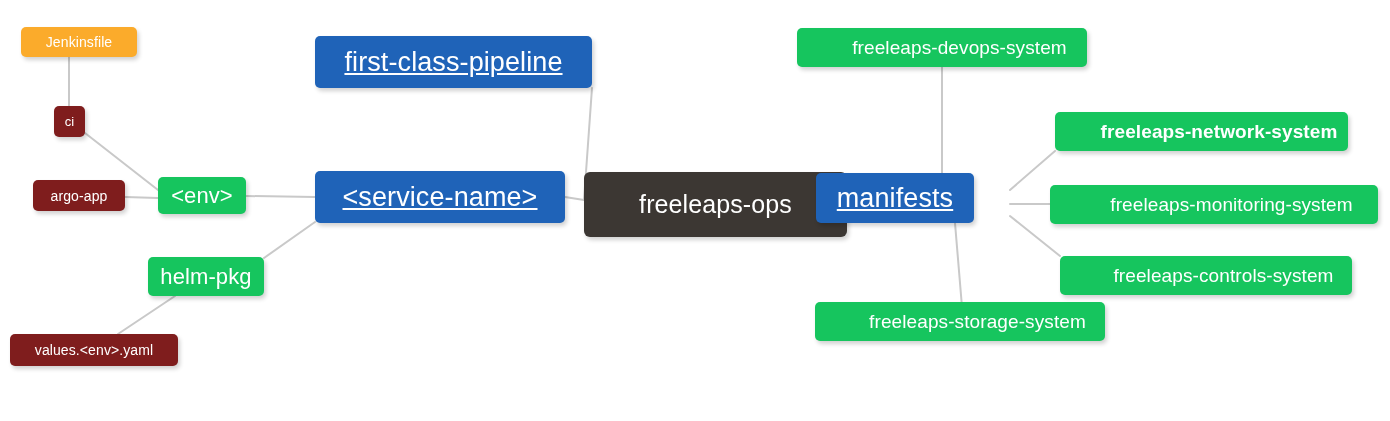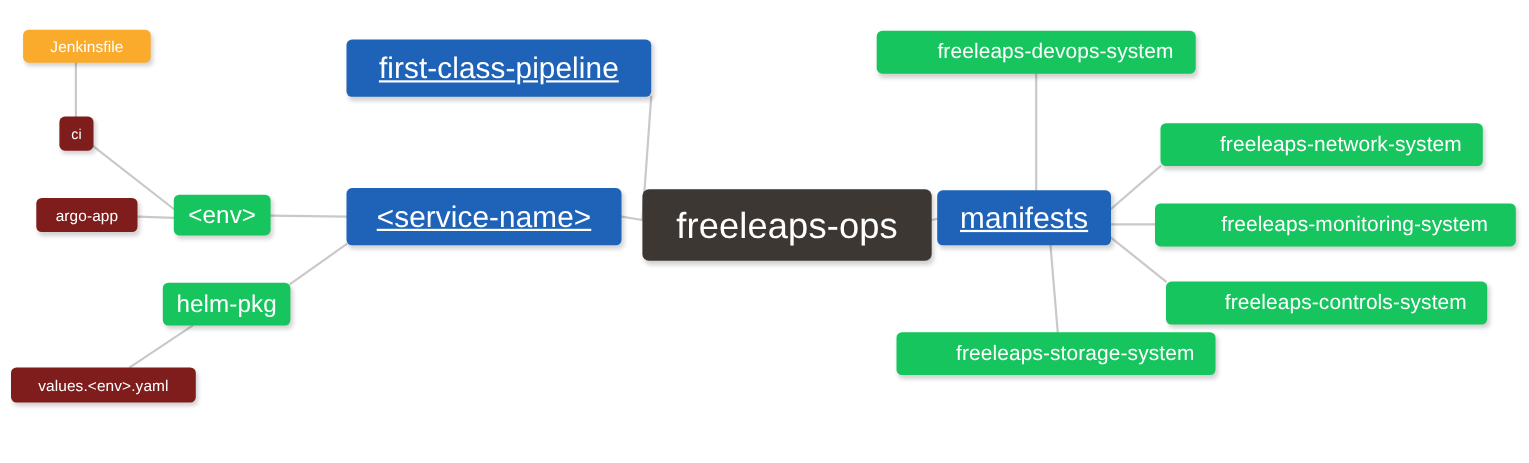--- a/index.html
+++ b/index.html
@@ -47,21 +47,21 @@
   .n-root {
     background: #3c3733;
     font-size: 31px;
     border-radius: 6px;
   }
   .n-blue   { background: #1f63b8; }
   .n-green  { background: #16c55e; }
   .n-orange { background: #fbab2b; }
   .n-red    { background: #7f1d1d; }
 
-  .sz-xl  { font-size: 33px; }
+  .sz-xl  { font-size: 25px; }
   .sz-lg  { font-size: 27px; text-decoration: underline; }
   .sz-md  { font-size: 22px; text-align: center; }
   .sz-sm  { font-size: 19px; padding-left: 35px; }
   .sz-xs  { font-size: 14px; }
   .sz-xxs { font-size: 13px; }
 </style>
 </head>
 <body>
 
 <div id="canvas">
@@ -84,21 +84,21 @@
   <div id="nodes">
       <div class="node n-root sz-xl" style="left: 584px; top: 172px; width: 263px; height: 65px;">
         <span class="node-label">freeleaps-ops</span>
       </div>
       <div class="node n-blue sz-lg" style="left: 315px; top: 36px; width: 277px; height: 52px;">
         <span class="node-label">first-class-pipeline</span>
       </div>
       <div class="node n-blue sz-lg" style="left: 315px; top: 171px; width: 250px; height: 52px;">
         <span class="node-label">&lt;service-name&gt;</span>
       </div>
-      <div class="node n-blue sz-lg" style="left: 852px; top: 173px; width: 158px; height: 50px;">
+      <div class="node n-blue sz-lg" style="left: 816px; top: 173px; width: 158px; height: 50px;">
         <span class="node-label">manifests</span>
       </div>
       <div class="node n-green sz-md" style="left: 158px; top: 177px; width: 88px; height: 37px;">
         <span class="node-label">&lt;env&gt;</span>
       </div>
       <div class="node n-green sz-md" style="left: 148px; top: 257px; width: 116px; height: 39px;">
         <span class="node-label">helm-pkg</span>
       </div>
       <div class="node n-orange sz-xs" style="left: 21px; top: 27px; width: 116px; height: 30px;">
         <span class="node-label">Jenkinsfile</span>
@@ -108,21 +108,21 @@
       </div>
       <div class="node n-red sz-xs" style="left: 33px; top: 180px; width: 92px; height: 31px; text-align: right;">
         <span class="node-label">argo-app</span>
       </div>
       <div class="node n-red sz-xs" style="left: 10px; top: 334px; width: 168px; height: 32px;">
         <span class="node-label">values.&lt;env&gt;.yaml</span>
       </div>
       <div class="node n-green sz-sm" style="left: 797px; top: 28px; width: 290px; height: 39px;">
         <span class="node-label">freeleaps-devops-system</span>
       </div>
-      <div class="node n-green sz-sm" style="left: 1055px; top: 112px; width: 293px; height: 39px;">
+      <div class="node n-green sz-sm" style="left: 1055px; top: 112px; width: 293px; height: 39px; font-weight: bold;">
         <span class="node-label">freeleaps-network-system</span>
       </div>
       <div class="node n-green sz-sm" style="left: 1050px; top: 185px; width: 328px; height: 39px;">
         <span class="node-label">freeleaps-monitoring-system</span>
       </div>
       <div class="node n-green sz-sm" style="left: 1060px; top: 256px; width: 292px; height: 39px;">
         <span class="node-label">freeleaps-controls-system</span>
       </div>
       <div class="node n-green sz-sm" style="left: 815px; top: 302px; width: 290px; height: 39px;">
         <span class="node-label">freeleaps-storage-system</span>

